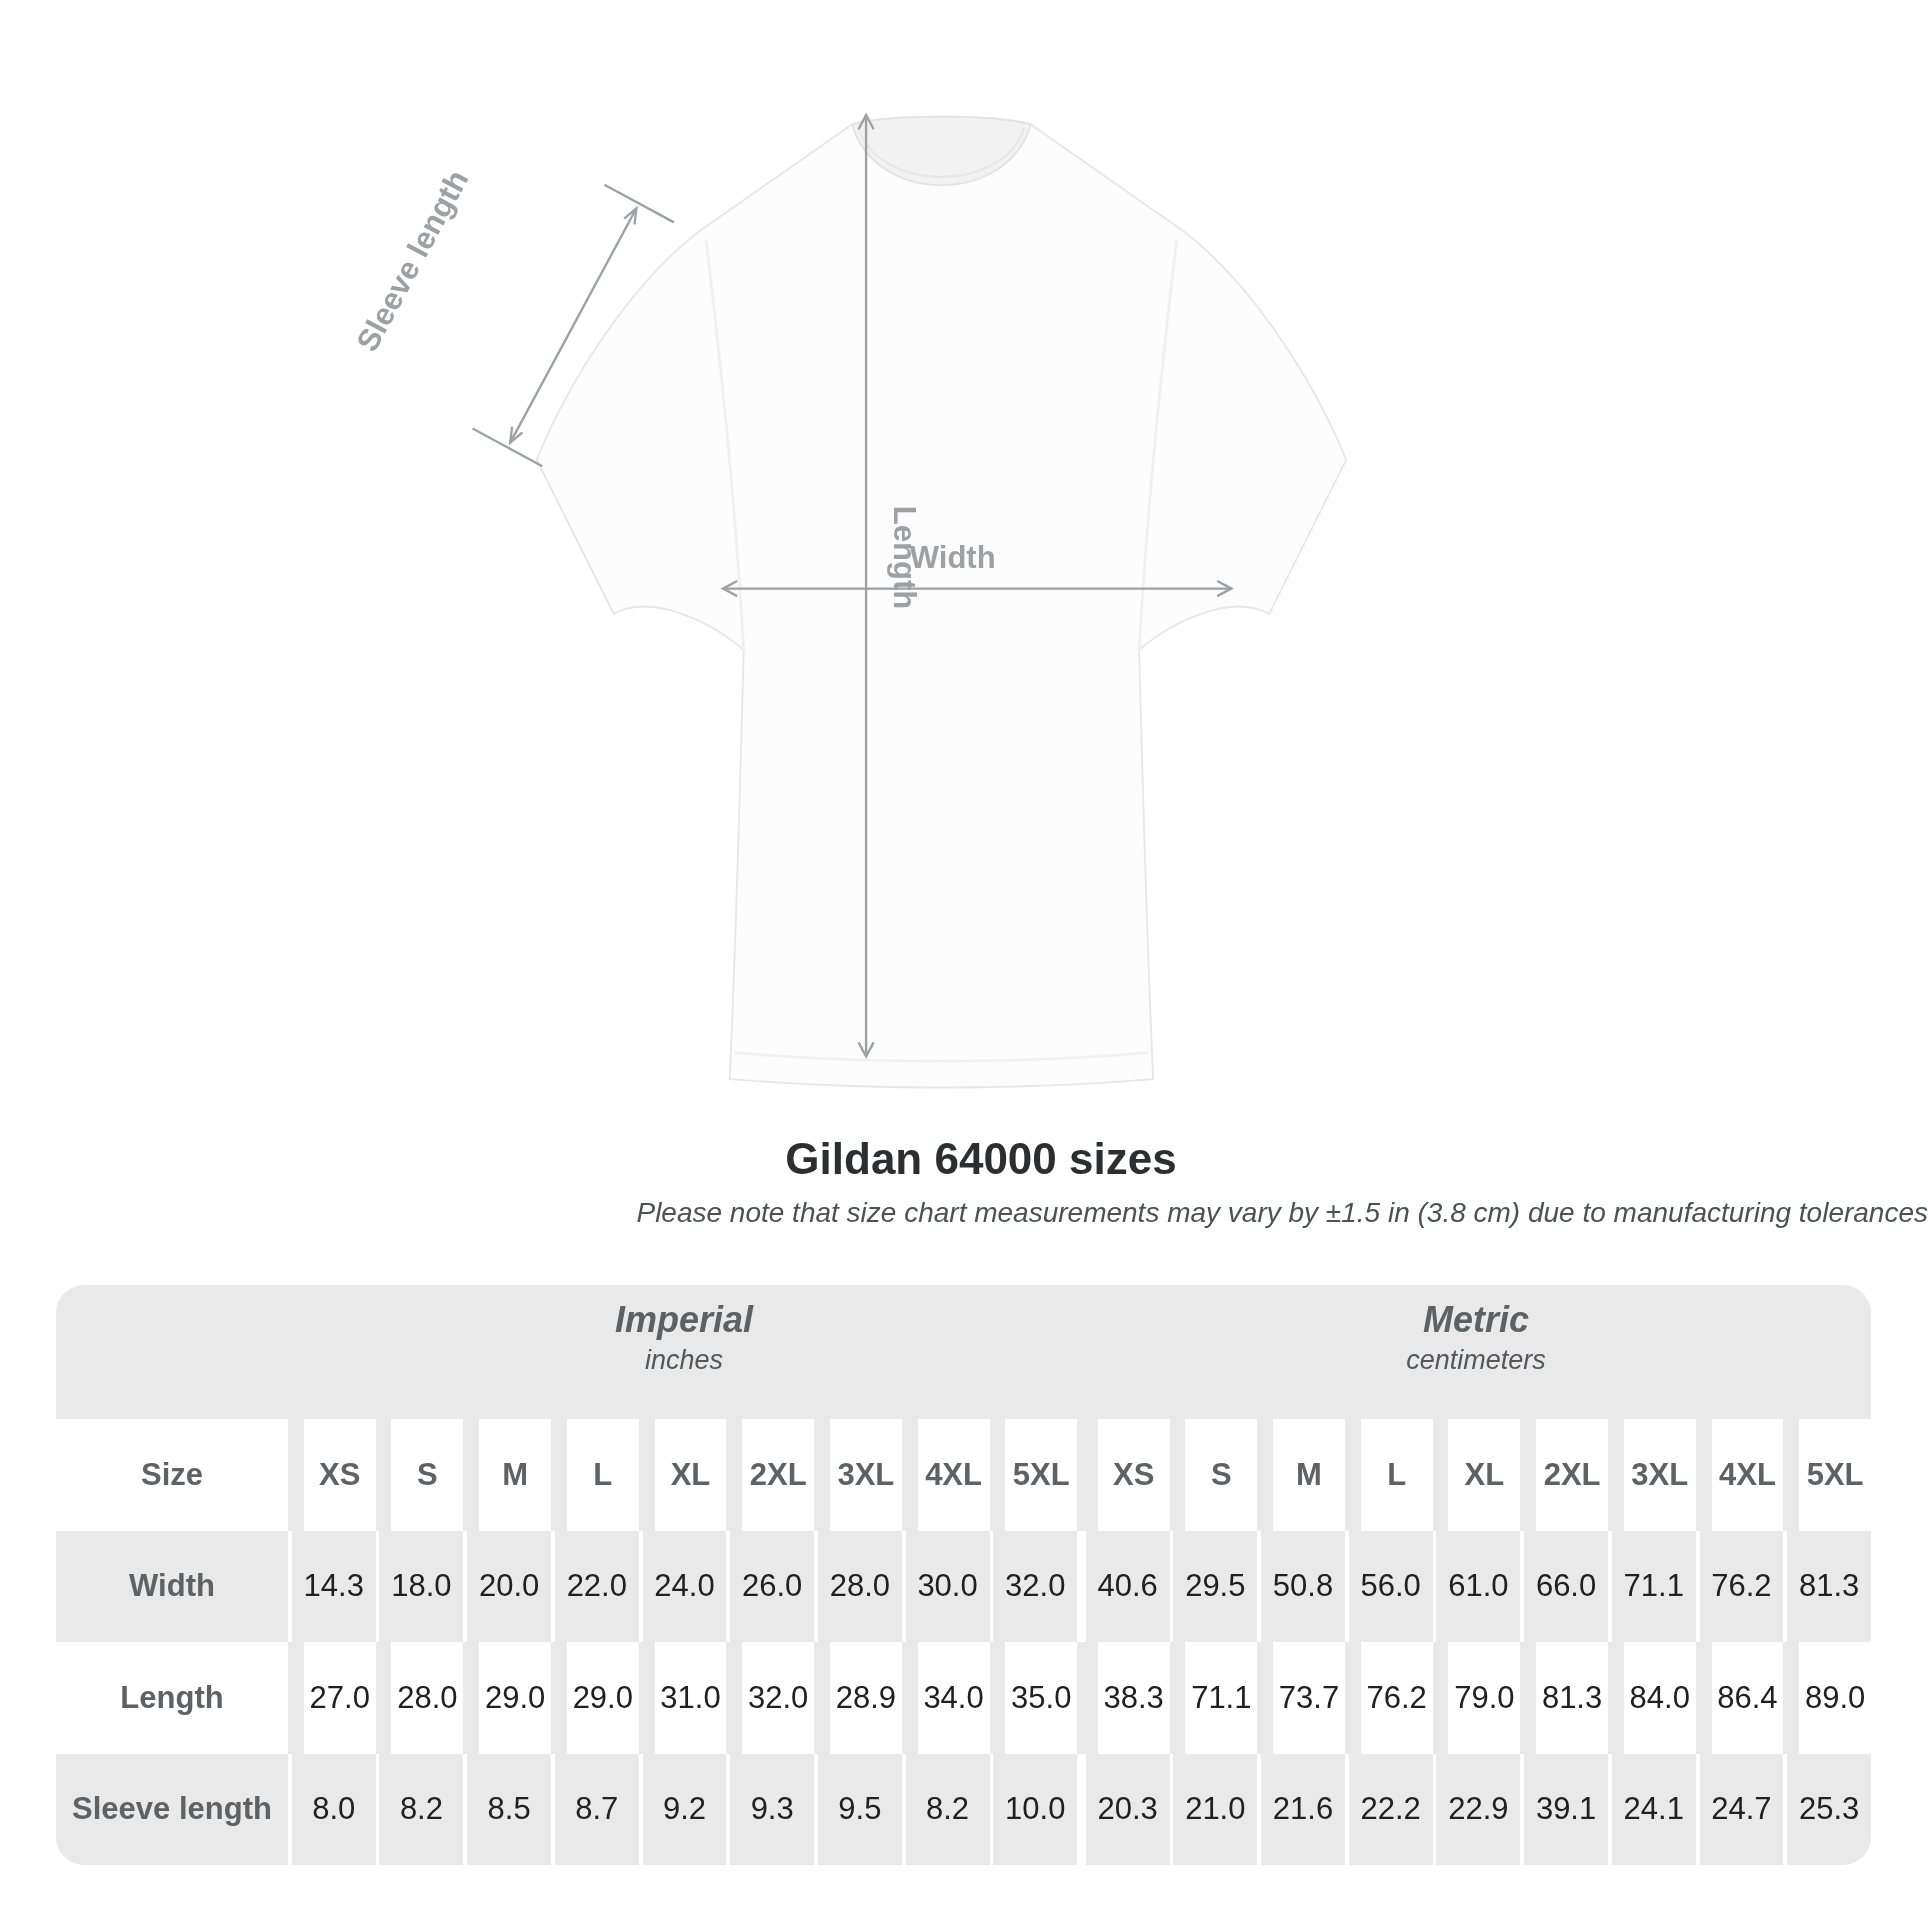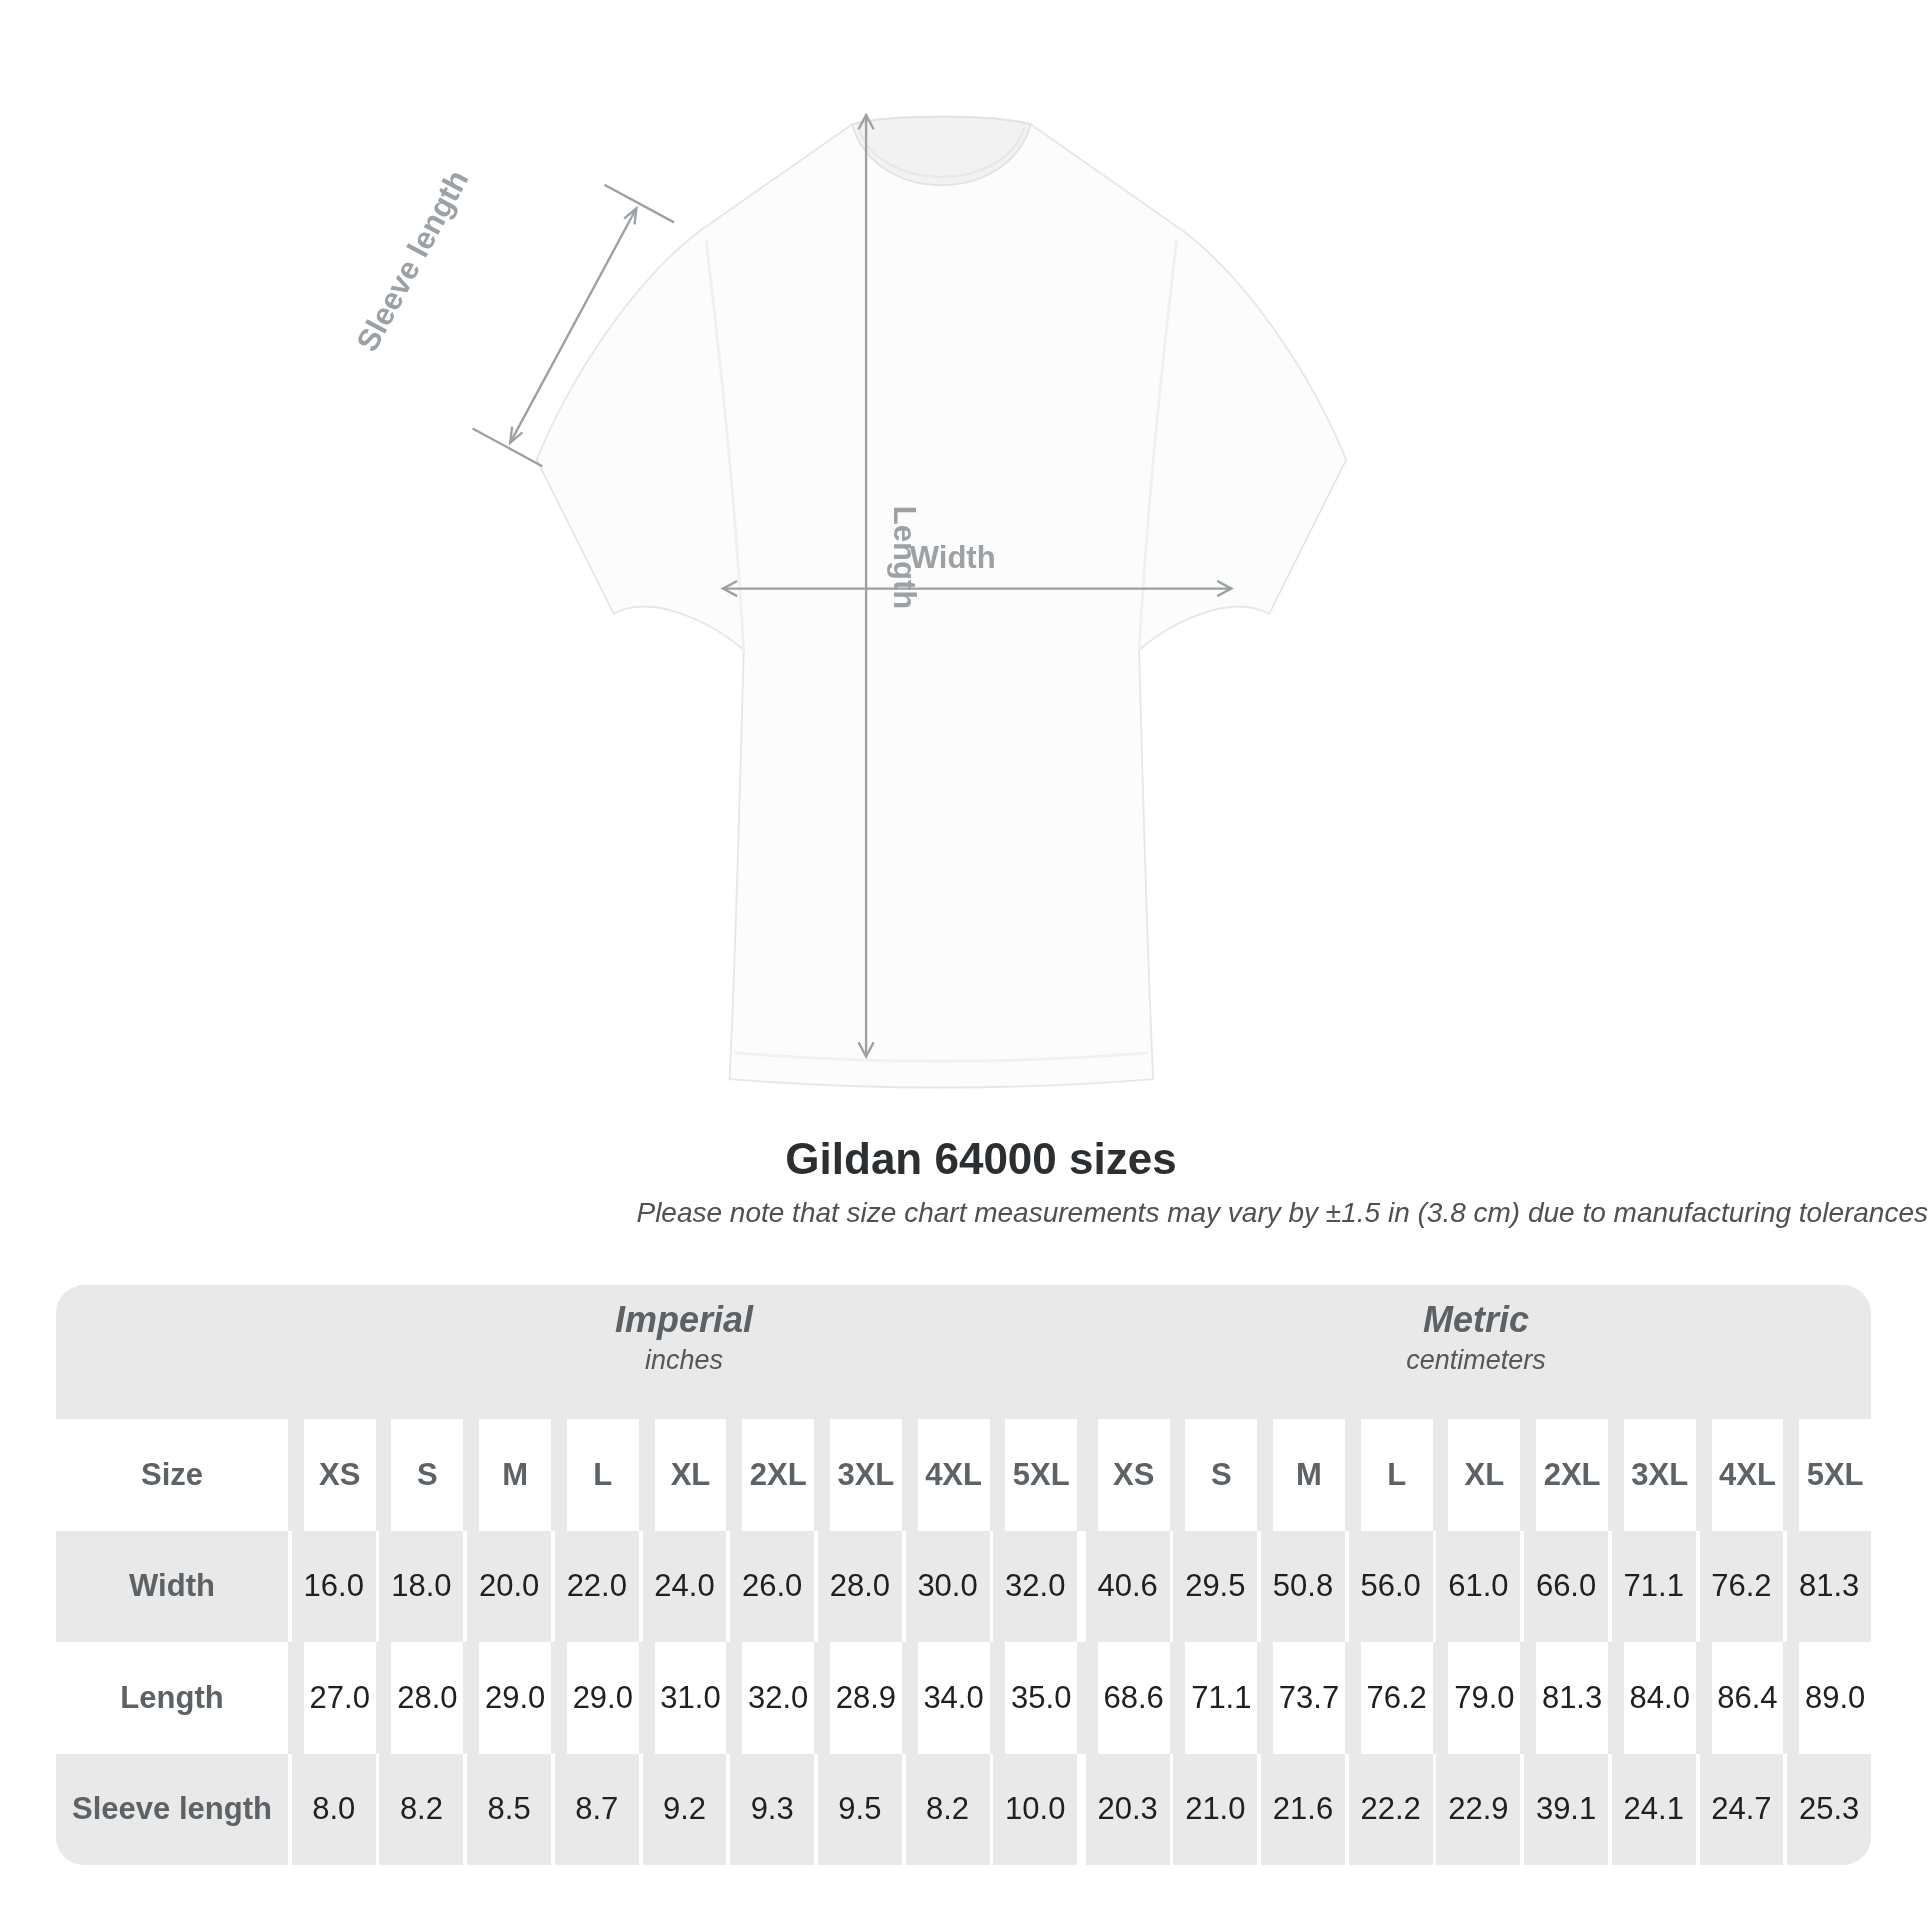--- a/index.html
+++ b/index.html
@@ -135,21 +135,21 @@
           <div class="cell head">M</div>
           <div class="cell head">L</div>
           <div class="cell head">XL</div>
           <div class="cell head">2XL</div>
           <div class="cell head">3XL</div>
           <div class="cell head">4XL</div>
           <div class="cell head">5XL</div>
         </div>
         <div class="t-row cells-gray">
           <div class="cell label">Width</div>
-          <div class="cell">16.0</div>
+          <div class="cell">14.3</div>
           <div class="cell">18.0</div>
           <div class="cell">20.0</div>
           <div class="cell">22.0</div>
           <div class="cell">24.0</div>
           <div class="cell">26.0</div>
           <div class="cell">28.0</div>
           <div class="cell">30.0</div>
           <div class="cell">32.0</div>
           <div class="cell wide">40.6</div>
           <div class="cell">29.5</div>
@@ -165,21 +165,21 @@
           <div class="cell label">Length</div>
           <div class="cell">27.0</div>
           <div class="cell">28.0</div>
           <div class="cell">29.0</div>
           <div class="cell">29.0</div>
           <div class="cell">31.0</div>
           <div class="cell">32.0</div>
           <div class="cell">28.9</div>
           <div class="cell">34.0</div>
           <div class="cell">35.0</div>
-          <div class="cell wide">68.6</div>
+          <div class="cell wide">38.3</div>
           <div class="cell">71.1</div>
           <div class="cell">73.7</div>
           <div class="cell">76.2</div>
           <div class="cell">79.0</div>
           <div class="cell">81.3</div>
           <div class="cell">84.0</div>
           <div class="cell">86.4</div>
           <div class="cell">89.0</div>
         </div>
         <div class="t-row cells-gray">

